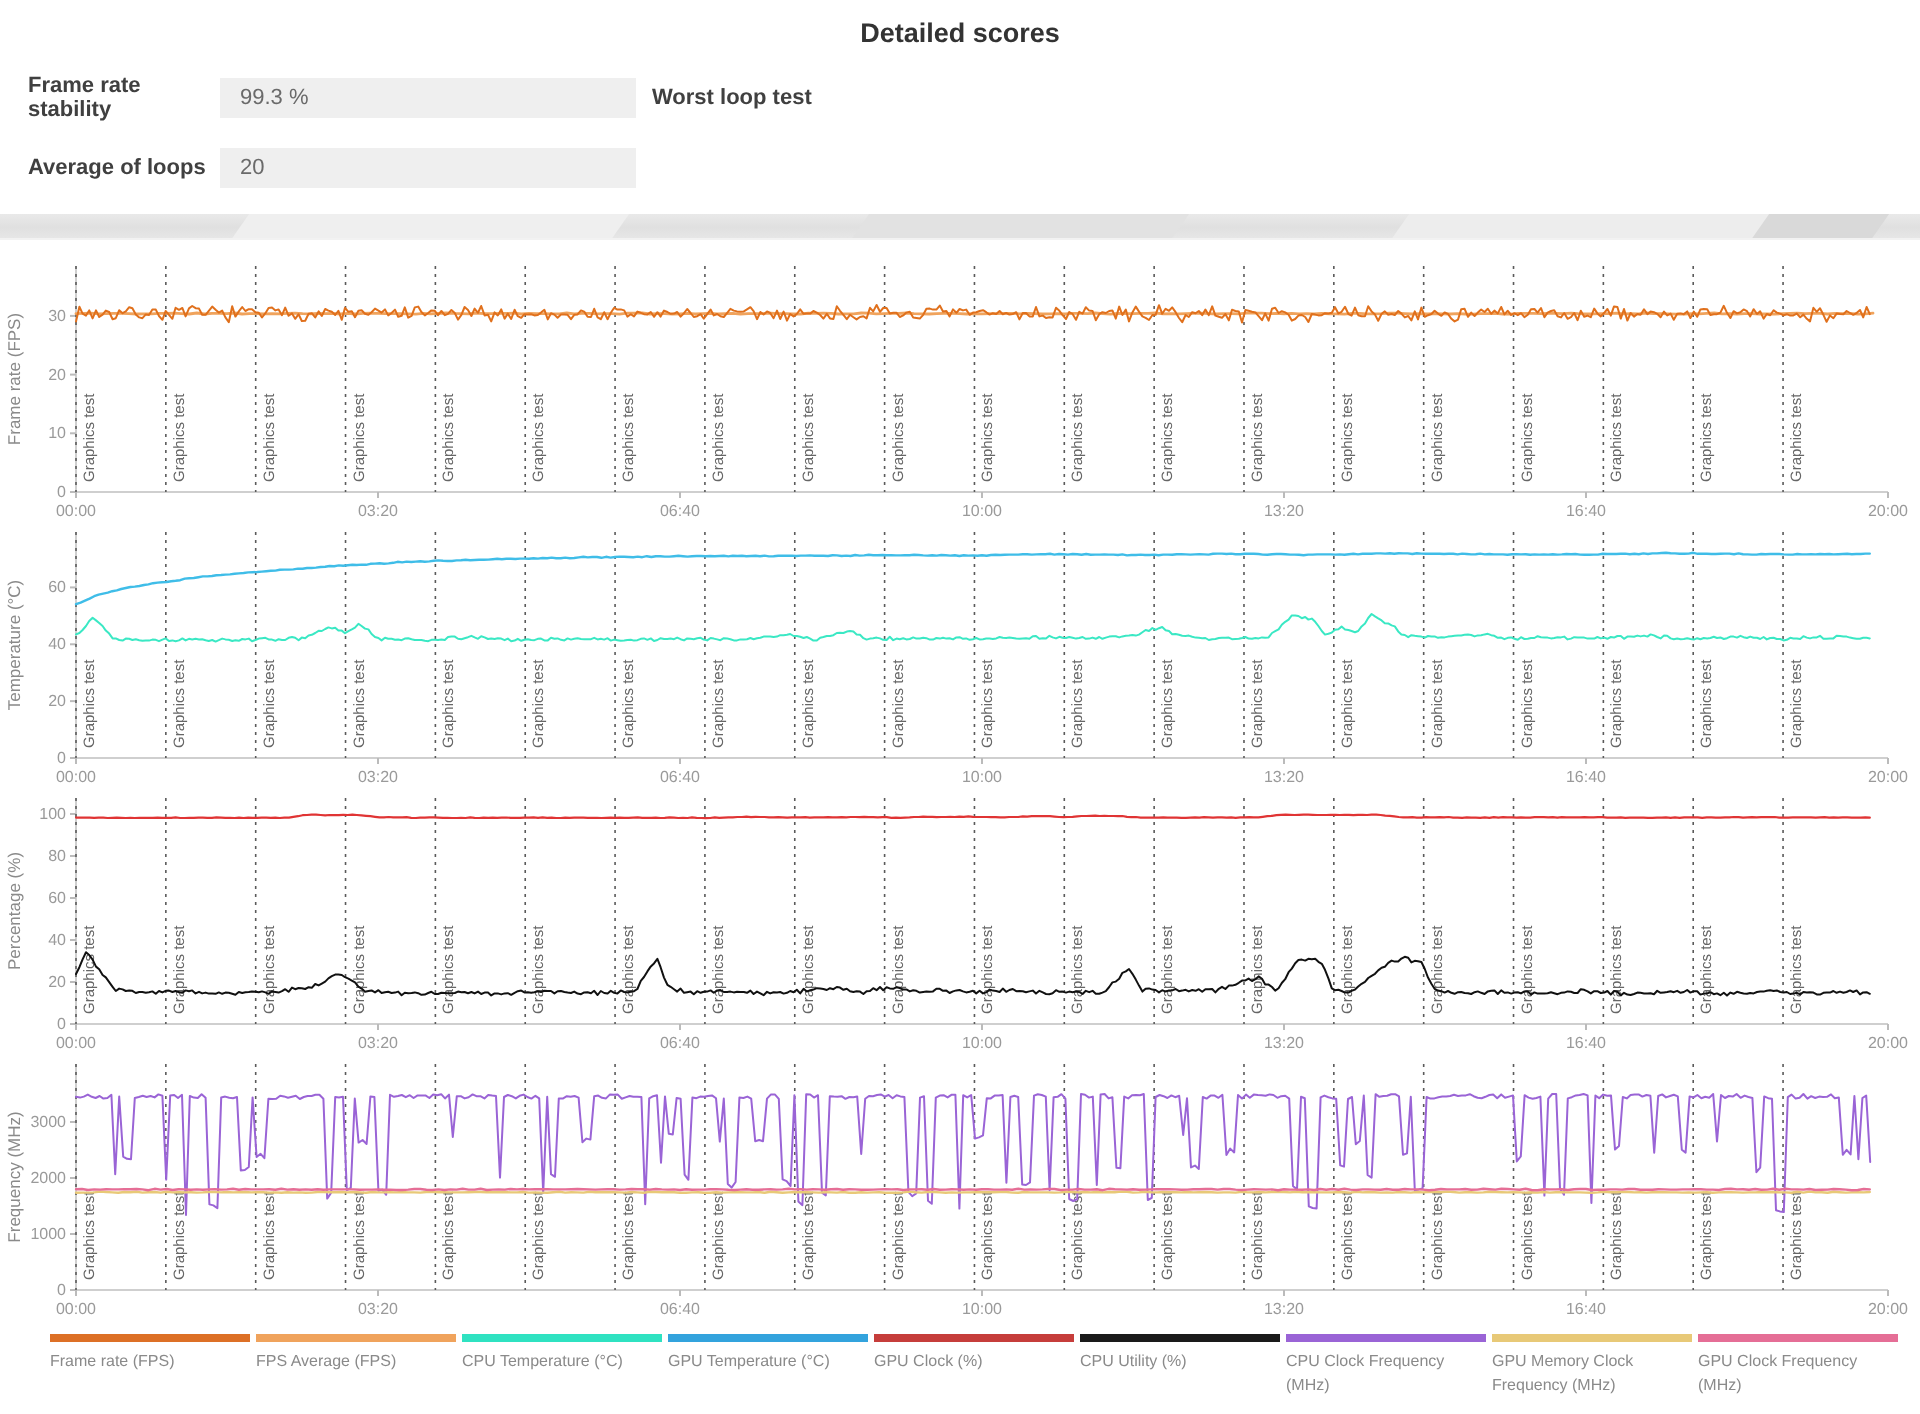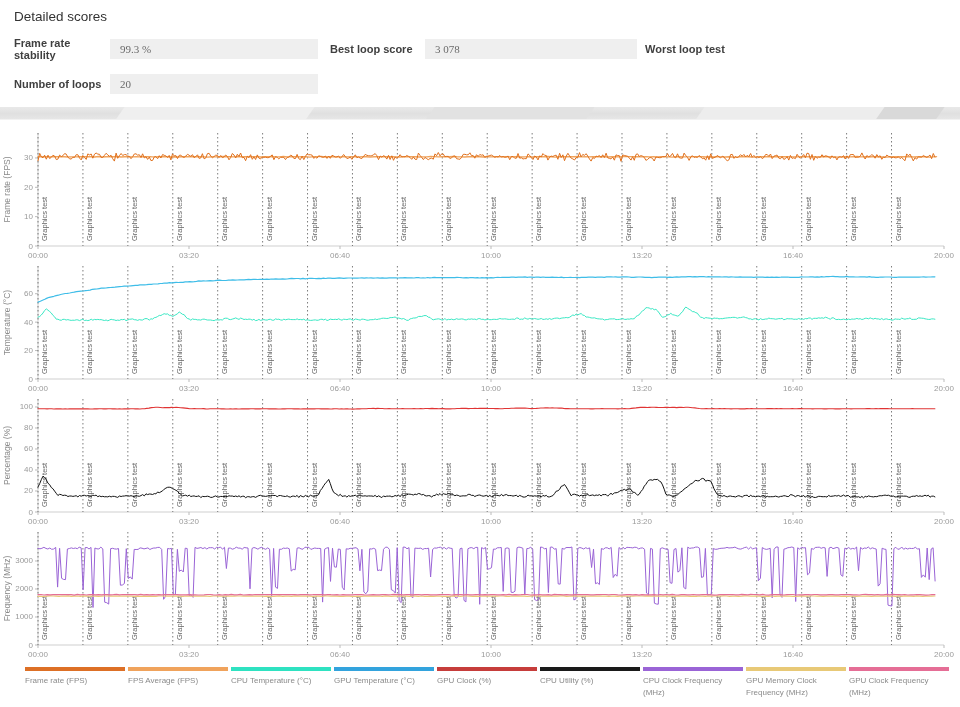--- a/index.html
+++ b/index.html
@@ -2,30 +2,30 @@
 <html><head>
 <meta charset="utf-8">
 <style>
   * { box-sizing: border-box; }
   html,body { margin:0; padding:0; }
   body {
     width:960px; height:707px; overflow:hidden;
     background:#fff; font-family:"Liberation Sans", sans-serif; color:#333;
   }
   .scores { padding:9px 14px 0 14px; }
-  .section-title { font-size:13.5px; font-weight:normal; color:#333; margin:0 0 13px 0; }
+  .section-title { font-size:13.5px; font-weight:bold; color:#333; margin:0 0 13px 0;text-align:center; }
   .score-row { display:flex; align-items:center; margin-bottom:13px; }
   .fgroup { display:flex; align-items:center; }
   .flabel { font-size:11px; font-weight:bold; color:#404040; }
   .flabel.w1 { width:96px; }
   .flabel.w2 { width:95px; }
   .flabel.w3 { width:90px; }
   .score-box {
     border:none; outline:none; background:#efefef; color:#6a6a6a;
-    font-family:Liberation Serif, serif; font-size:11px;
+    font-family:Liberation Sans, sans-serif; font-size:11px;
     height:20px; padding:0 10px; width:208px;
   }
   .score-box.wide { width:212px; }
   .g2 { margin-left:12px; }
   .g3 { margin-left:8px; }
   .divider-banner {
     position:relative; height:13px; margin-top:2px; overflow:hidden;
     background:linear-gradient(180deg,#e9e9e9 0%,#e0e0e0 55%,#e6e6e6 100%);
     border-bottom:1px solid #f2f2f2;
   }
@@ -47,31 +47,27 @@
 </head>
 <body>
 
 <div class="scores">
   <h2 class="section-title">Detailed scores</h2>
   <div class="score-row">
     <div class="fgroup">
       <span class="flabel w1">Frame rate stability</span>
       <input class="score-box" readonly="" value="99.3 %" style="">
     </div>
-    <div class="fgroup g2">
-      <span class="flabel w2">Best loop score</span>
-      <input class="score-box wide" readonly="" value="3 078" style="">
-    </div>
     <div class="fgroup g3">
       <span class="flabel w3">Worst loop test</span>
     </div>
   </div>
   <div class="score-row">
     <div class="fgroup">
-      <span class="flabel w1">Number of loops</span>
+      <span class="flabel w1">Average of loops</span>
       <input class="score-box" readonly="" value="20" style="">
     </div>
   </div>
 </div>
 
 <div class="divider-banner">
   <div class="streak s1"></div>
     <div class="streak s2"></div>
     <div class="streak s3"></div>
     <div class="streak s4"></div>

